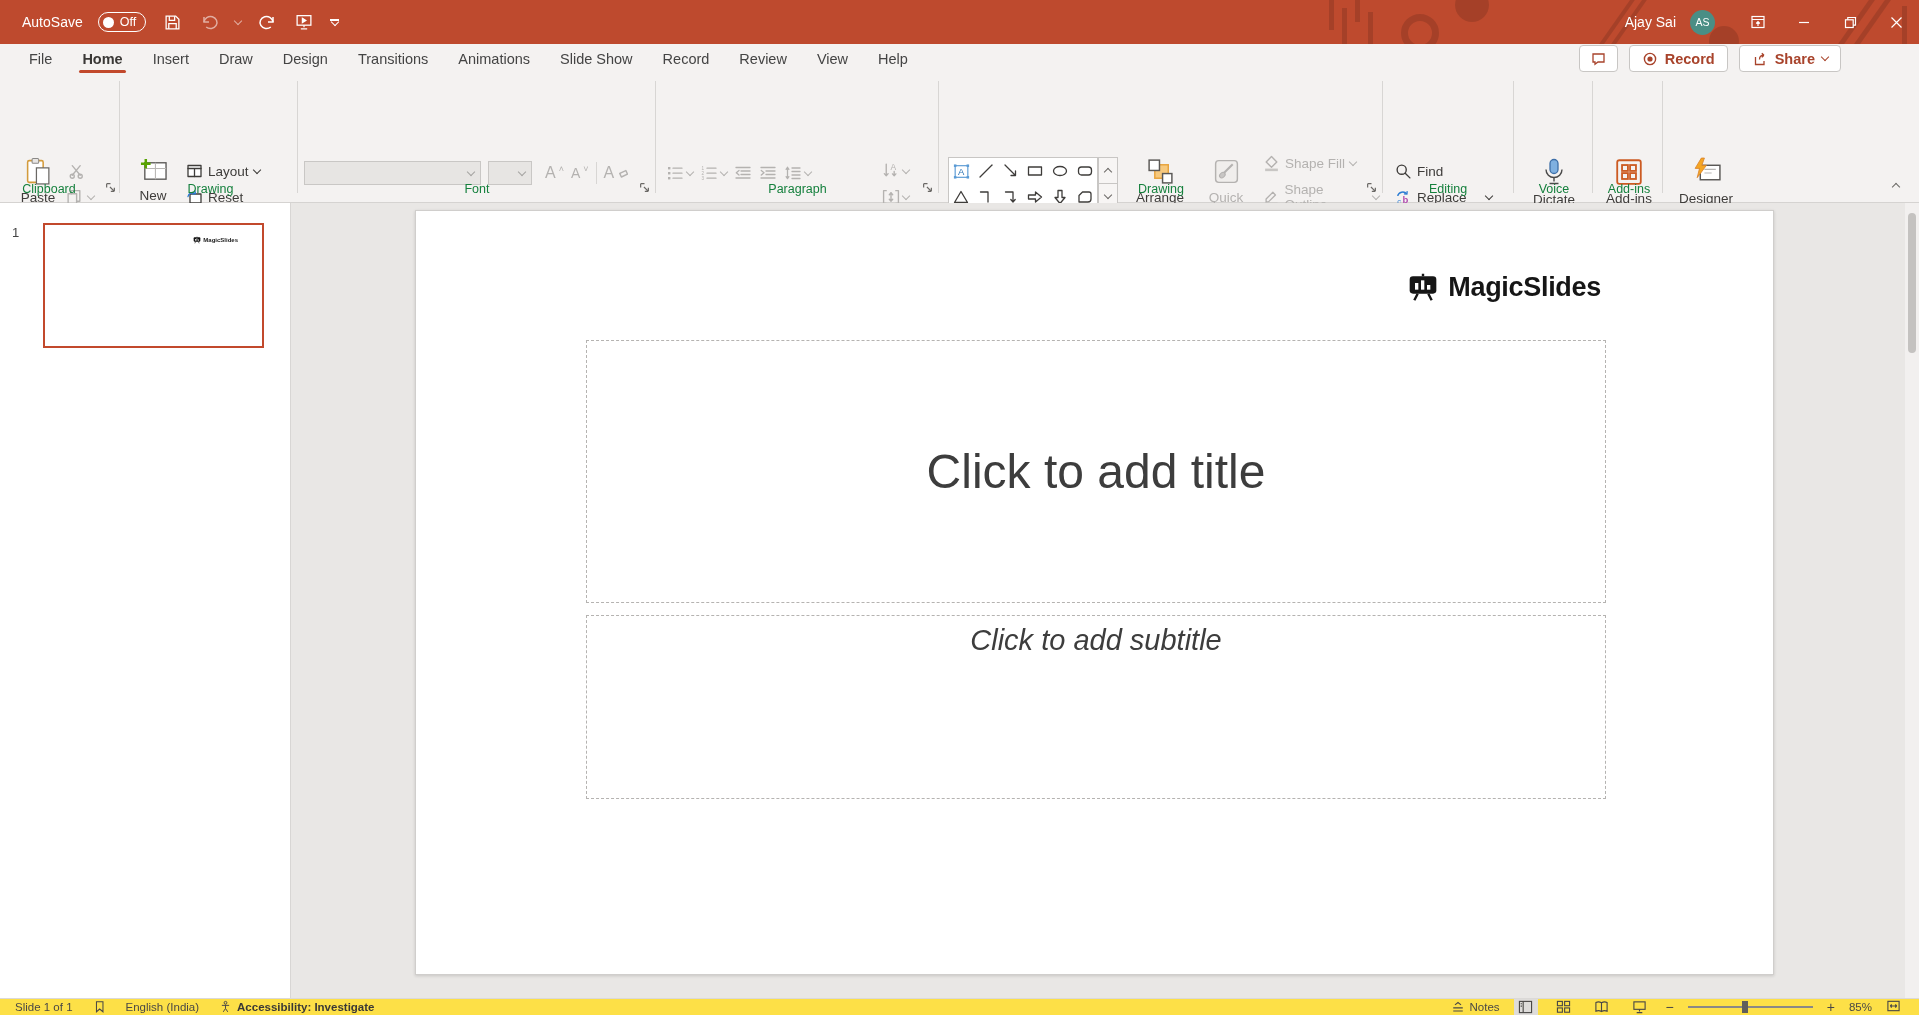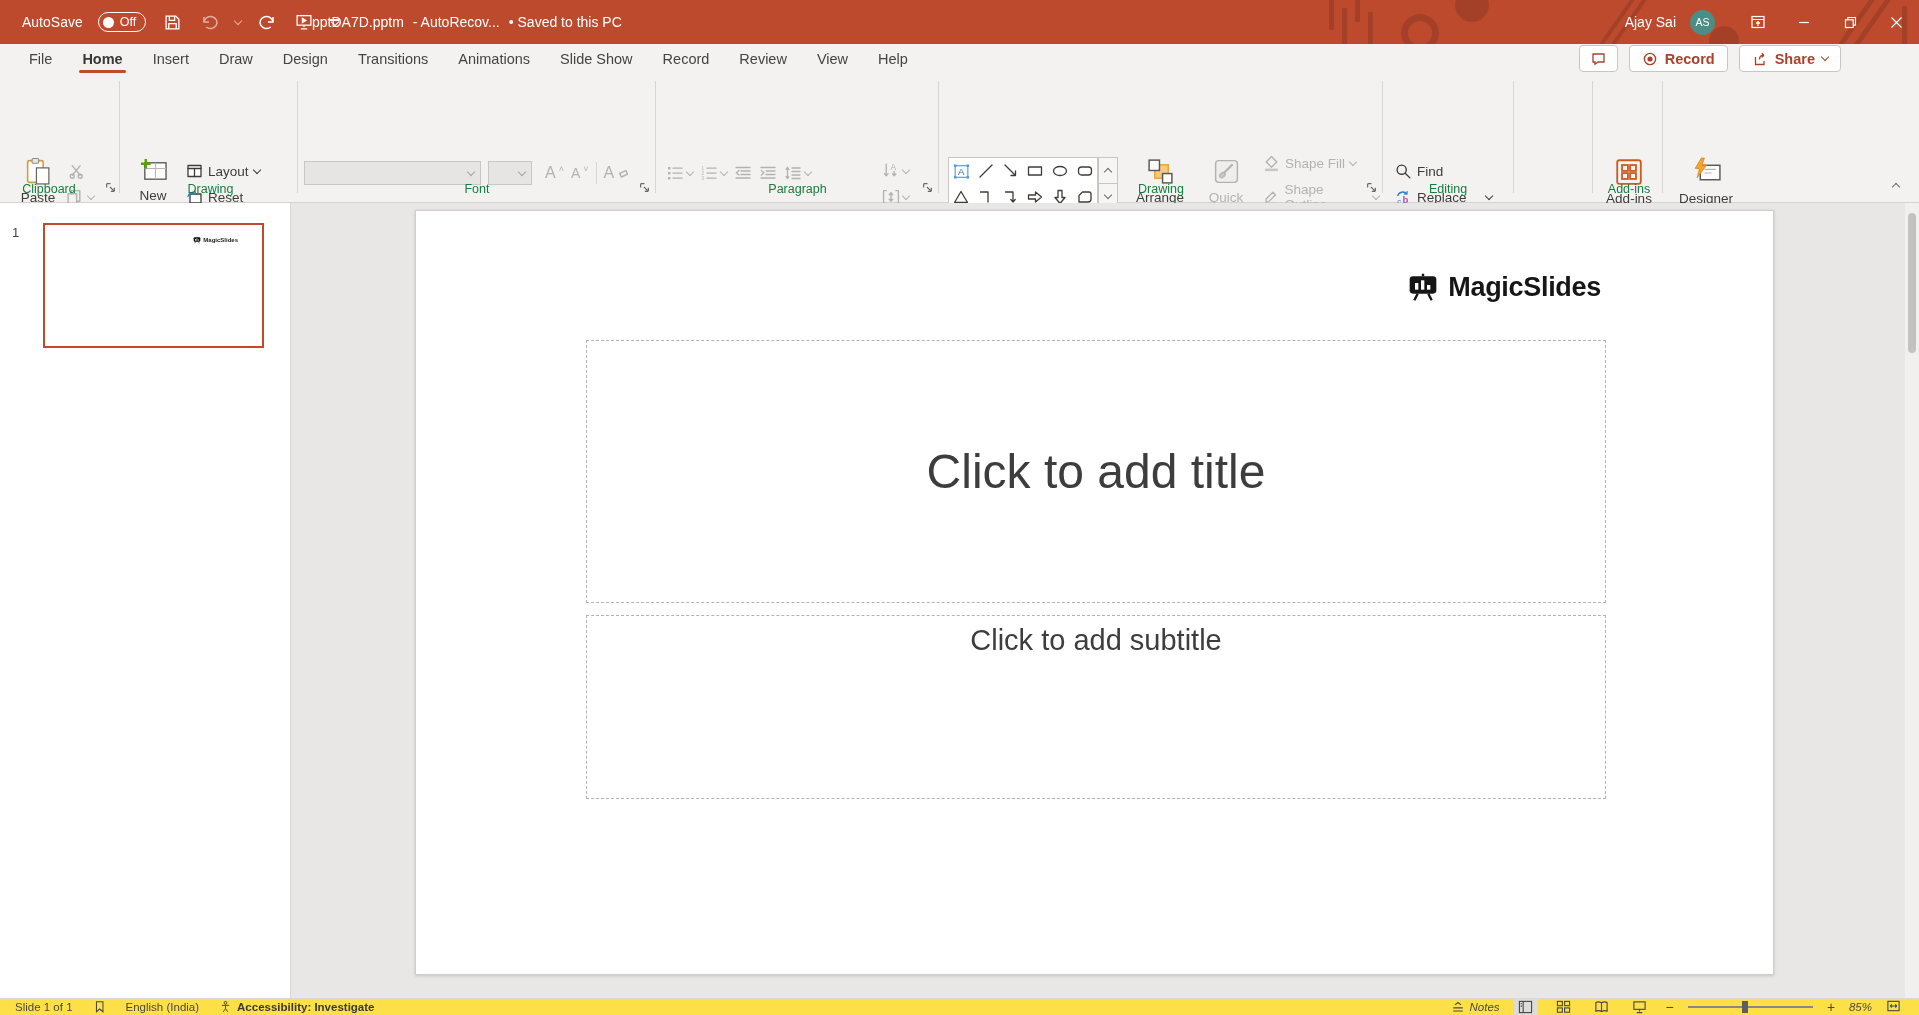--- a/index.html
+++ b/index.html
@@ -72,28 +72,28 @@
   .thumb-logo{position:absolute;top:11px;right:24px;display:flex;align-items:center;gap:2px;}
   .thumb-logo span{font-size:6px;font-weight:700;color:#1a1a1a;}
   .canvas{flex:1;background:#e9e7e5;position:relative;min-width:0;}
   .slide{position:absolute;left:124px;top:7px;width:1359px;height:765px;background:#fff;border:1px solid #d0cecc;box-shadow:0 1px 3px rgba(0,0,0,.15);}
   .slide-logo{position:absolute;top:60px;right:172px;display:flex;align-items:center;gap:9px;}
   .slide-logo span{font-size:27px;font-weight:700;color:#161616;letter-spacing:-.3px;}
   .ph{position:absolute;border:1.6px dashed #b5b3b1;}
   .ph-title{left:170px;top:129px;width:1020px;height:263px;display:flex;align-items:center;justify-content:center;}
   .ph-title span{font-size:48px;font-weight:300;color:#3d3d3d;}
   .ph-sub{left:170px;top:404px;width:1020px;height:184px;display:flex;justify-content:center;}
-  .ph-sub span{font-size:29px;color:#3d3d3d;margin-top:8px;}
+  .ph-sub span{font-size:29px;color:#3d3d3d;margin-top:8px;font-style:italic;}
   .vscroll{position:absolute;right:0;top:0;bottom:0;width:14px;background:#f2f0ef;}
   .vthumb{position:absolute;left:3px;top:10px;width:8px;height:140px;background:#c4c2c0;border-radius:4px;}
 
   
   .statusbar{height:17px;flex:0 0 17px;background:#fde047;border-top:1px solid #dbd9d7;display:flex;align-items:center;font-size:11.5px;color:#4a4846;position:relative;}
   .sb-left{display:flex;align-items:center;gap:20px;margin-left:15px;}
-  .sb-right{position:absolute;right:18px;display:flex;align-items:center;gap:14px;height:17px;font-style:italic;}
+  .sb-right{position:absolute;right:18px;display:flex;align-items:center;gap:14px;height:17px;}
   .sb-item{display:flex;align-items:center;gap:5px;}
   .viewbtn{width:24px;height:17px;display:flex;align-items:center;justify-content:center;}
   .viewbtn.sel{background:#dedcda;}
   .zoomtrack{width:125px;height:2px;background:#8a8886;position:relative;}
   .zoomhandle{position:absolute;left:43%;top:-5px;width:6px;height:12px;background:#605e5c;}
   .sb-bold{font-weight:700;color:#3a3836;}
 </style>
 </head>
 <body>
 
@@ -146,25 +146,20 @@
             <path d="M7 5l3.2 2L7 9z" fill="#fff"></path>
             <path d="M8.5 11.5v2M5.5 15h6"></path>
           </svg>
       </span>
       <span class="qat-more">
         <span class="line"></span>
         <span class="chev" style="color:#fff;"></span>
       </span>
     </div>
 
-    <div class="tb-title">
-      <span>pptDA7D.pptm</span>
-      <span>-  AutoRecov...</span>
-      <span>• Saved to this PC</span>
-    </div>
 
 
     <div class="tb-right">
       <span class="tb-user">Ajay Sai</span>
       <span class="tb-avatar">AS</span>
       <span class="winbtn">
         <svg width="16" height="16" viewBox="0 0 16 16" style="stroke:#fff;fill:none;stroke-width:1.2">
             <rect x="2" y="2.5" width="12" height="11"></rect>
             <path d="M2 5.5h12M8 12v-4M6.2 9.5L8 7.7l1.8 1.8"></path>
           </svg>
@@ -646,20 +641,32 @@
         <svg class="ic" width="16" height="17" viewBox="0 0 15 16">
             <path d="M4.5 1.5v11.5l3-2.8 2 4.3 1.8-.9-2-4.2 4-.4z"></path>
           </svg>
         <span>Select</span>
         <span class="chev"></span>
       </span>
       <span class="grp-label">Editing</span>
     </div>
     <div class="gdiv" style="left:1513px;"></div>
 
+    <div class="grp" style="left:1518px;width:72px;">
+      <div class="bigbtn" style="left:8px;">
+        <svg width="30" height="31" viewBox="0 0 30 31">
+            <rect x="11" y="2.5" width="8" height="14" rx="4" fill="#7FB0E0" stroke="#3E6FA8" stroke-width="1.3"></rect>
+            <path d="M7 12.5a8 8 0 0 0 16 0" fill="none" stroke="#4a4a4a" stroke-width="1.4"></path>
+            <path d="M15 20.5v4M10.5 26.5h9" stroke="#4a4a4a" stroke-width="1.4"></path>
+          </svg>
+        <span class="blabel">Dictate</span>
+        <span class="chev"></span>
+      </div>
+      <span class="grp-label">Voice</span>
+    </div>
     <div class="gdiv" style="left:1592px;"></div>
 
     <div class="grp" style="left:1598px;width:62px;">
       <div class="bigbtn" style="left:3px;">
         <svg width="30" height="30" viewBox="0 0 28 28" style="stroke:#CC5B22;fill:none;stroke-width:1.7;">
             <rect x="3" y="3" width="22" height="22" rx="2"></rect>
             <rect x="7.5" y="7.5" width="5.5" height="5.5"></rect>
             <rect x="15" y="7.5" width="5.5" height="5.5"></rect>
             <rect x="7.5" y="15" width="5.5" height="5.5"></rect>
             <rect x="15" y="15" width="5.5" height="5.5"></rect>

